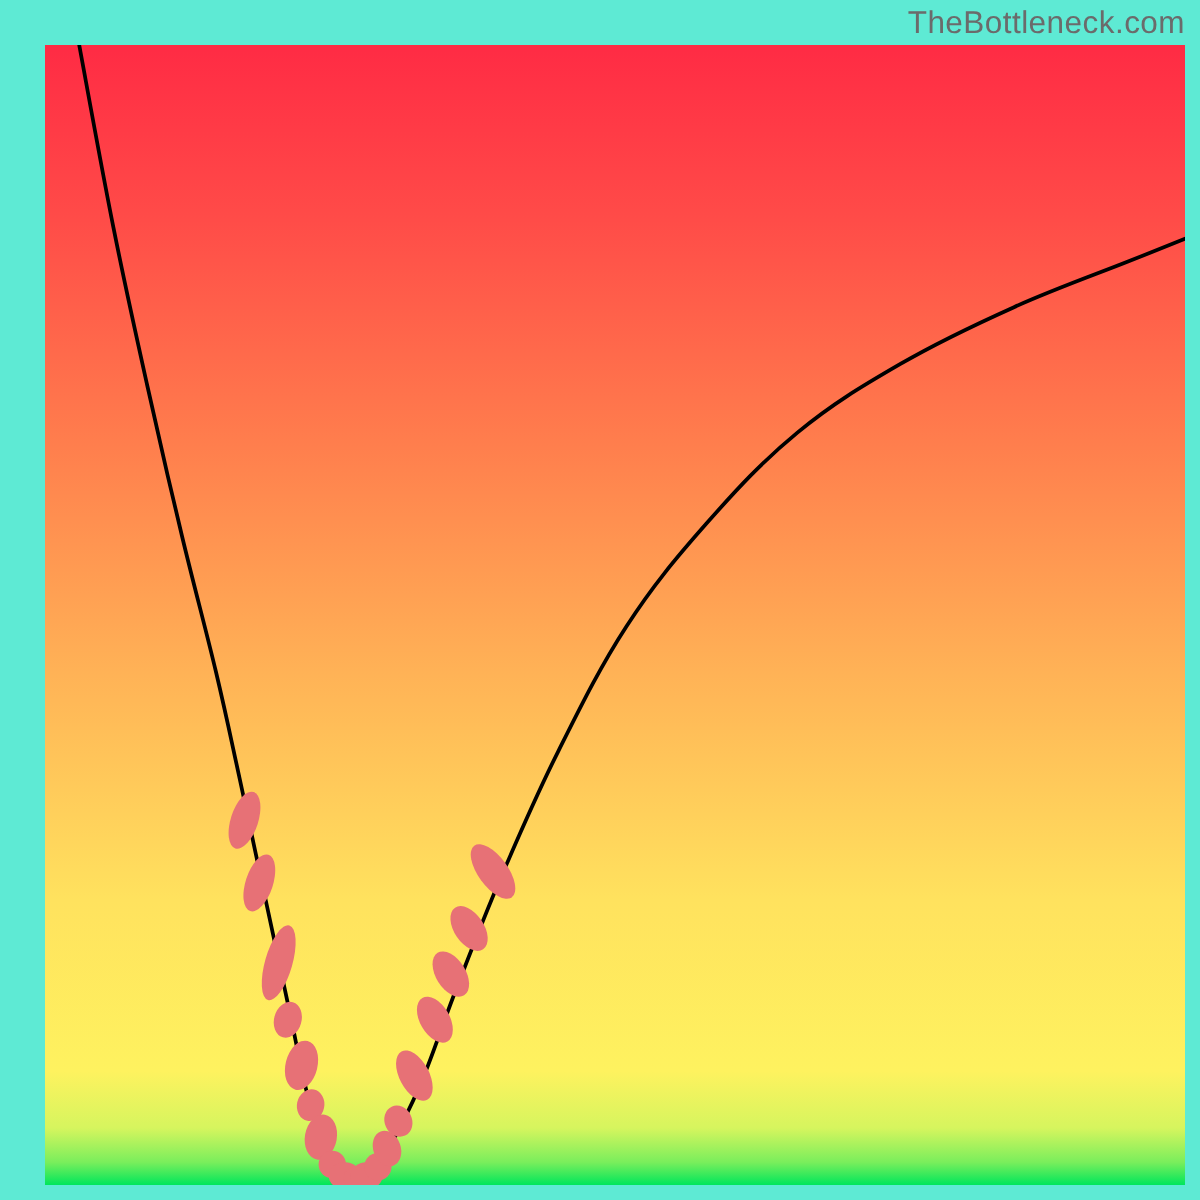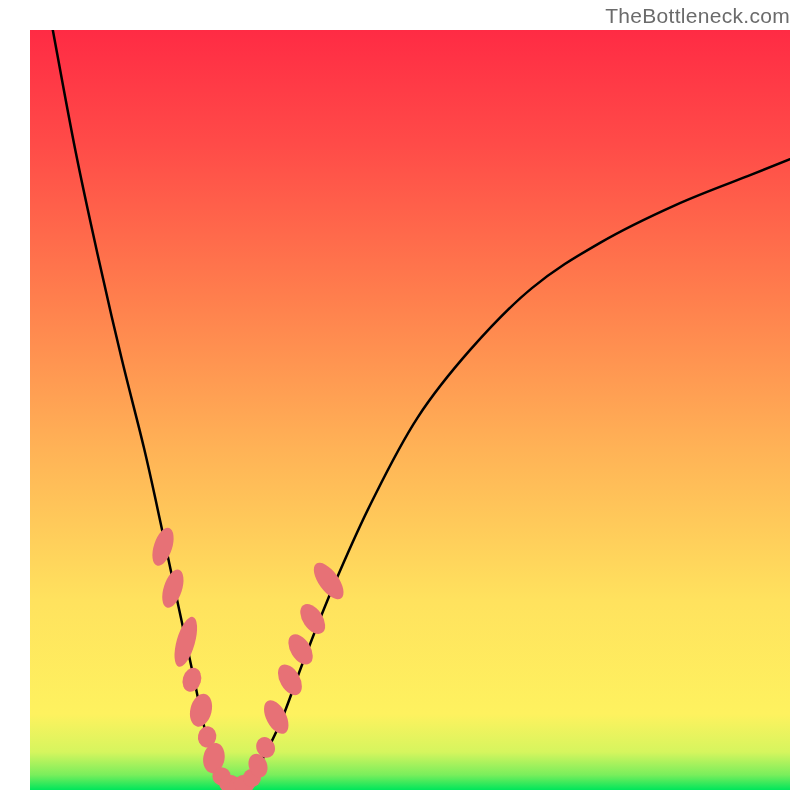--- a/index.html
+++ b/index.html
@@ -8,21 +8,21 @@
     width: 800px;
     height: 800px;
     overflow: hidden;
     background: #000;
     font-family: Arial, Helvetica, sans-serif;
   }
   .frame {
     position: absolute;
     left: 0; top: 0;
     width: 800px; height: 800px;
-    background: #ffffff;
+    background: #5eead4;
   }
   .plot-area {
     position: absolute;
     left: 30px;
     top: 30px;
     width: 760px;
     height: 760px;
     overflow: hidden;
   }
   .gradient-bg {

